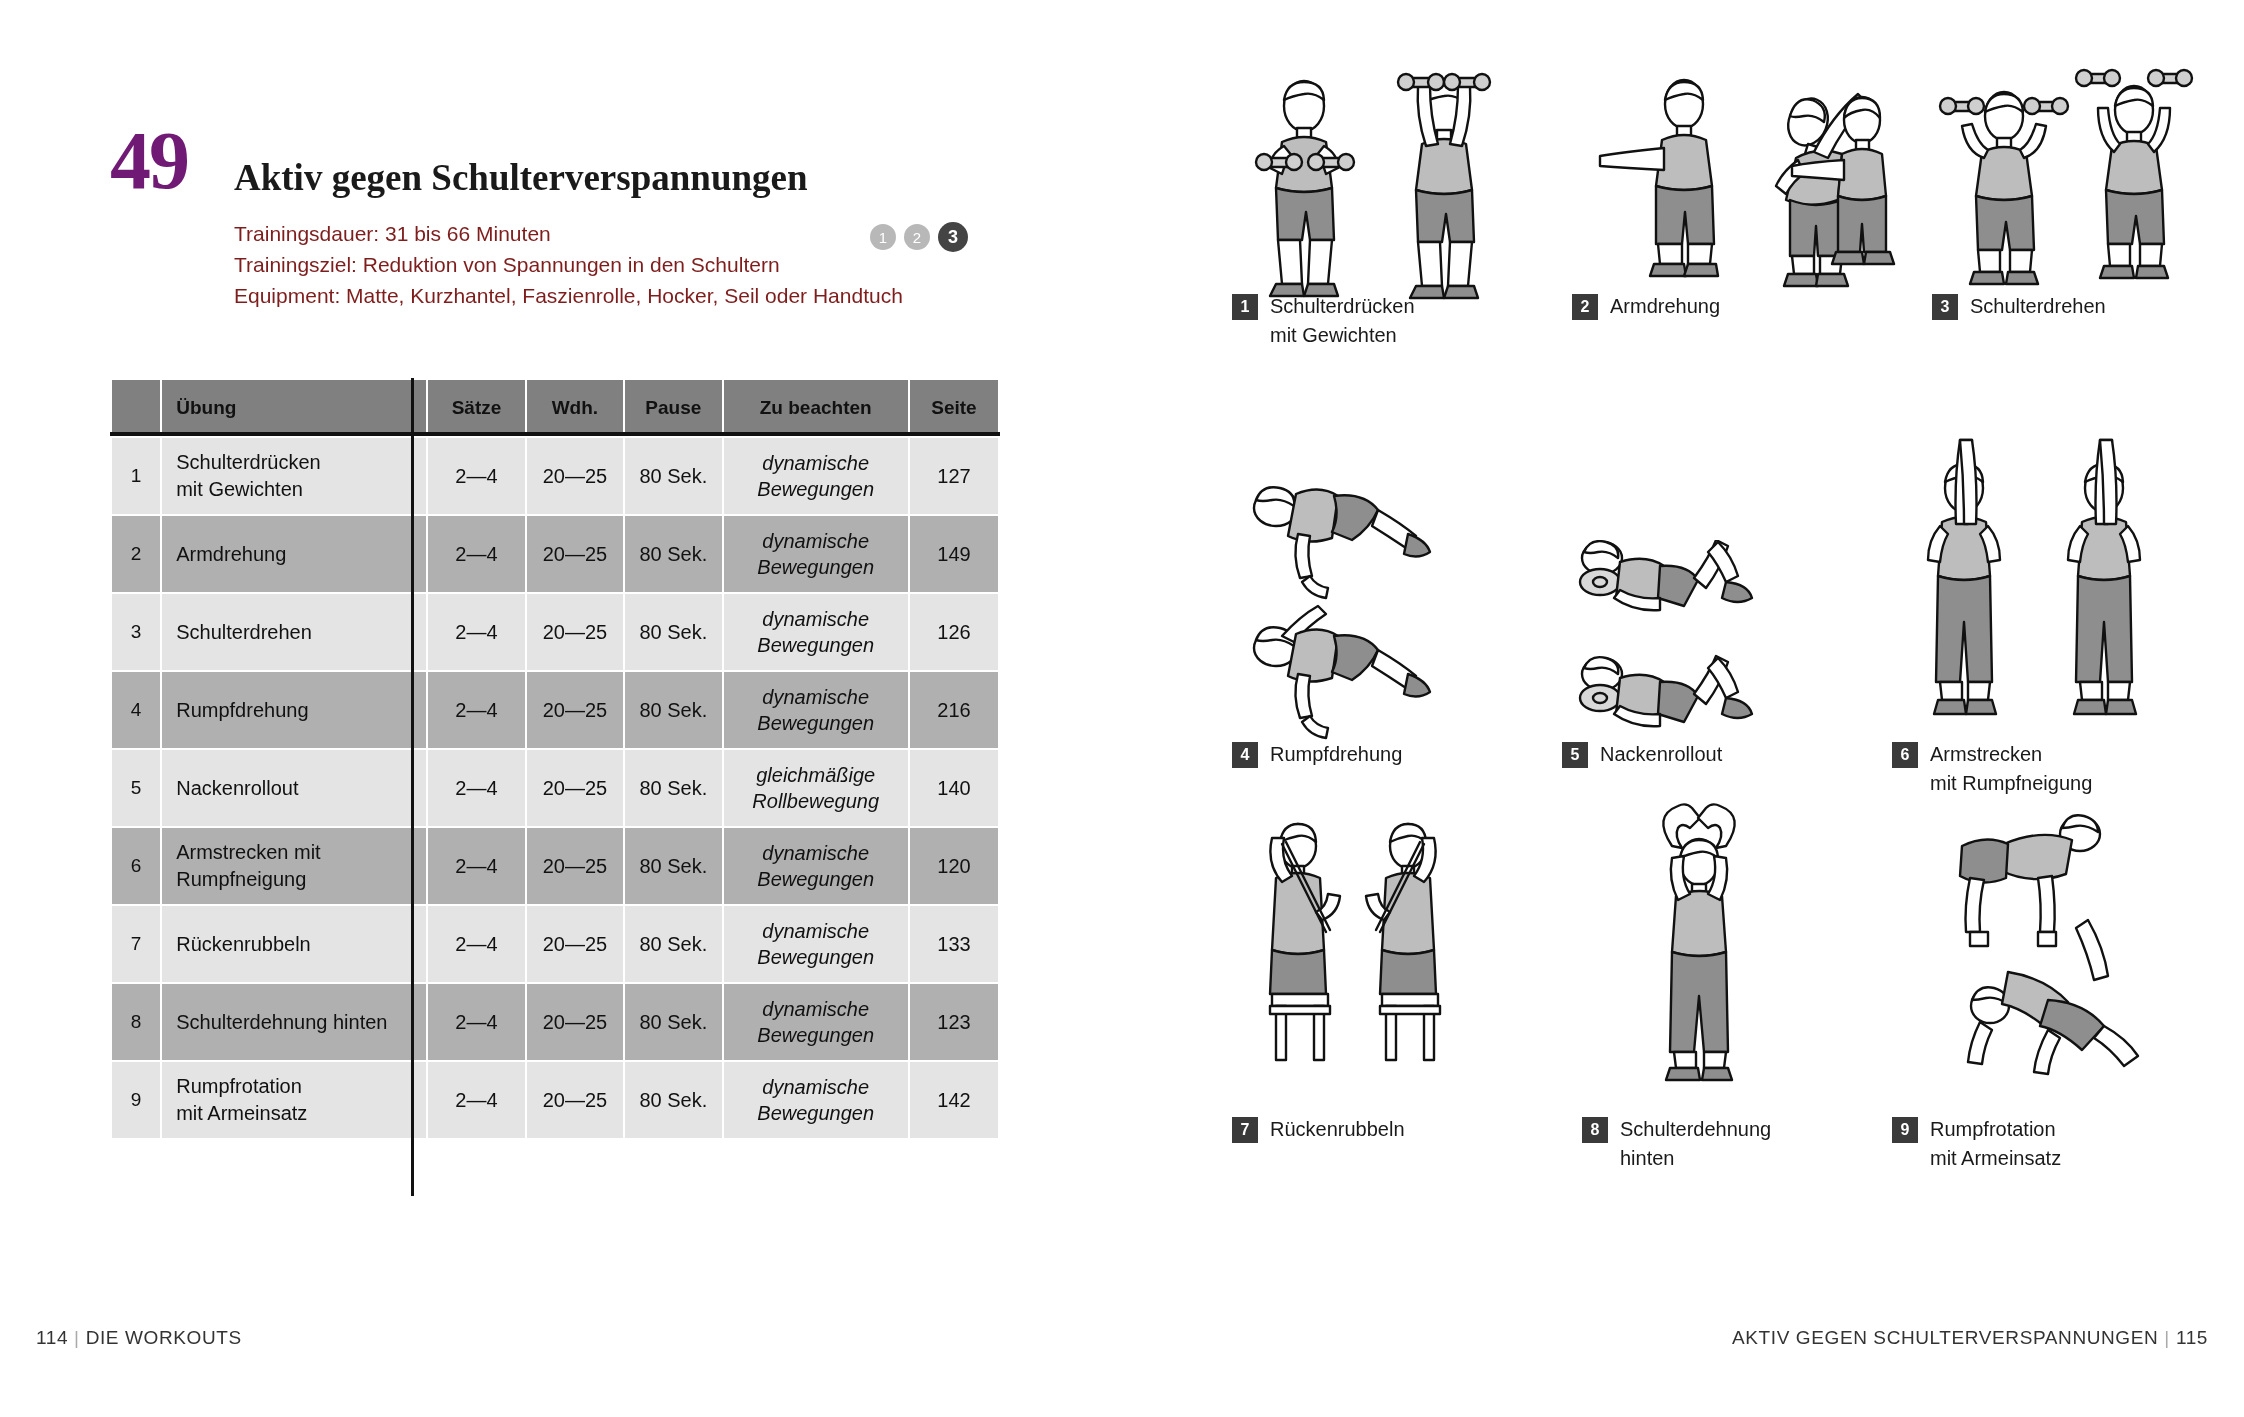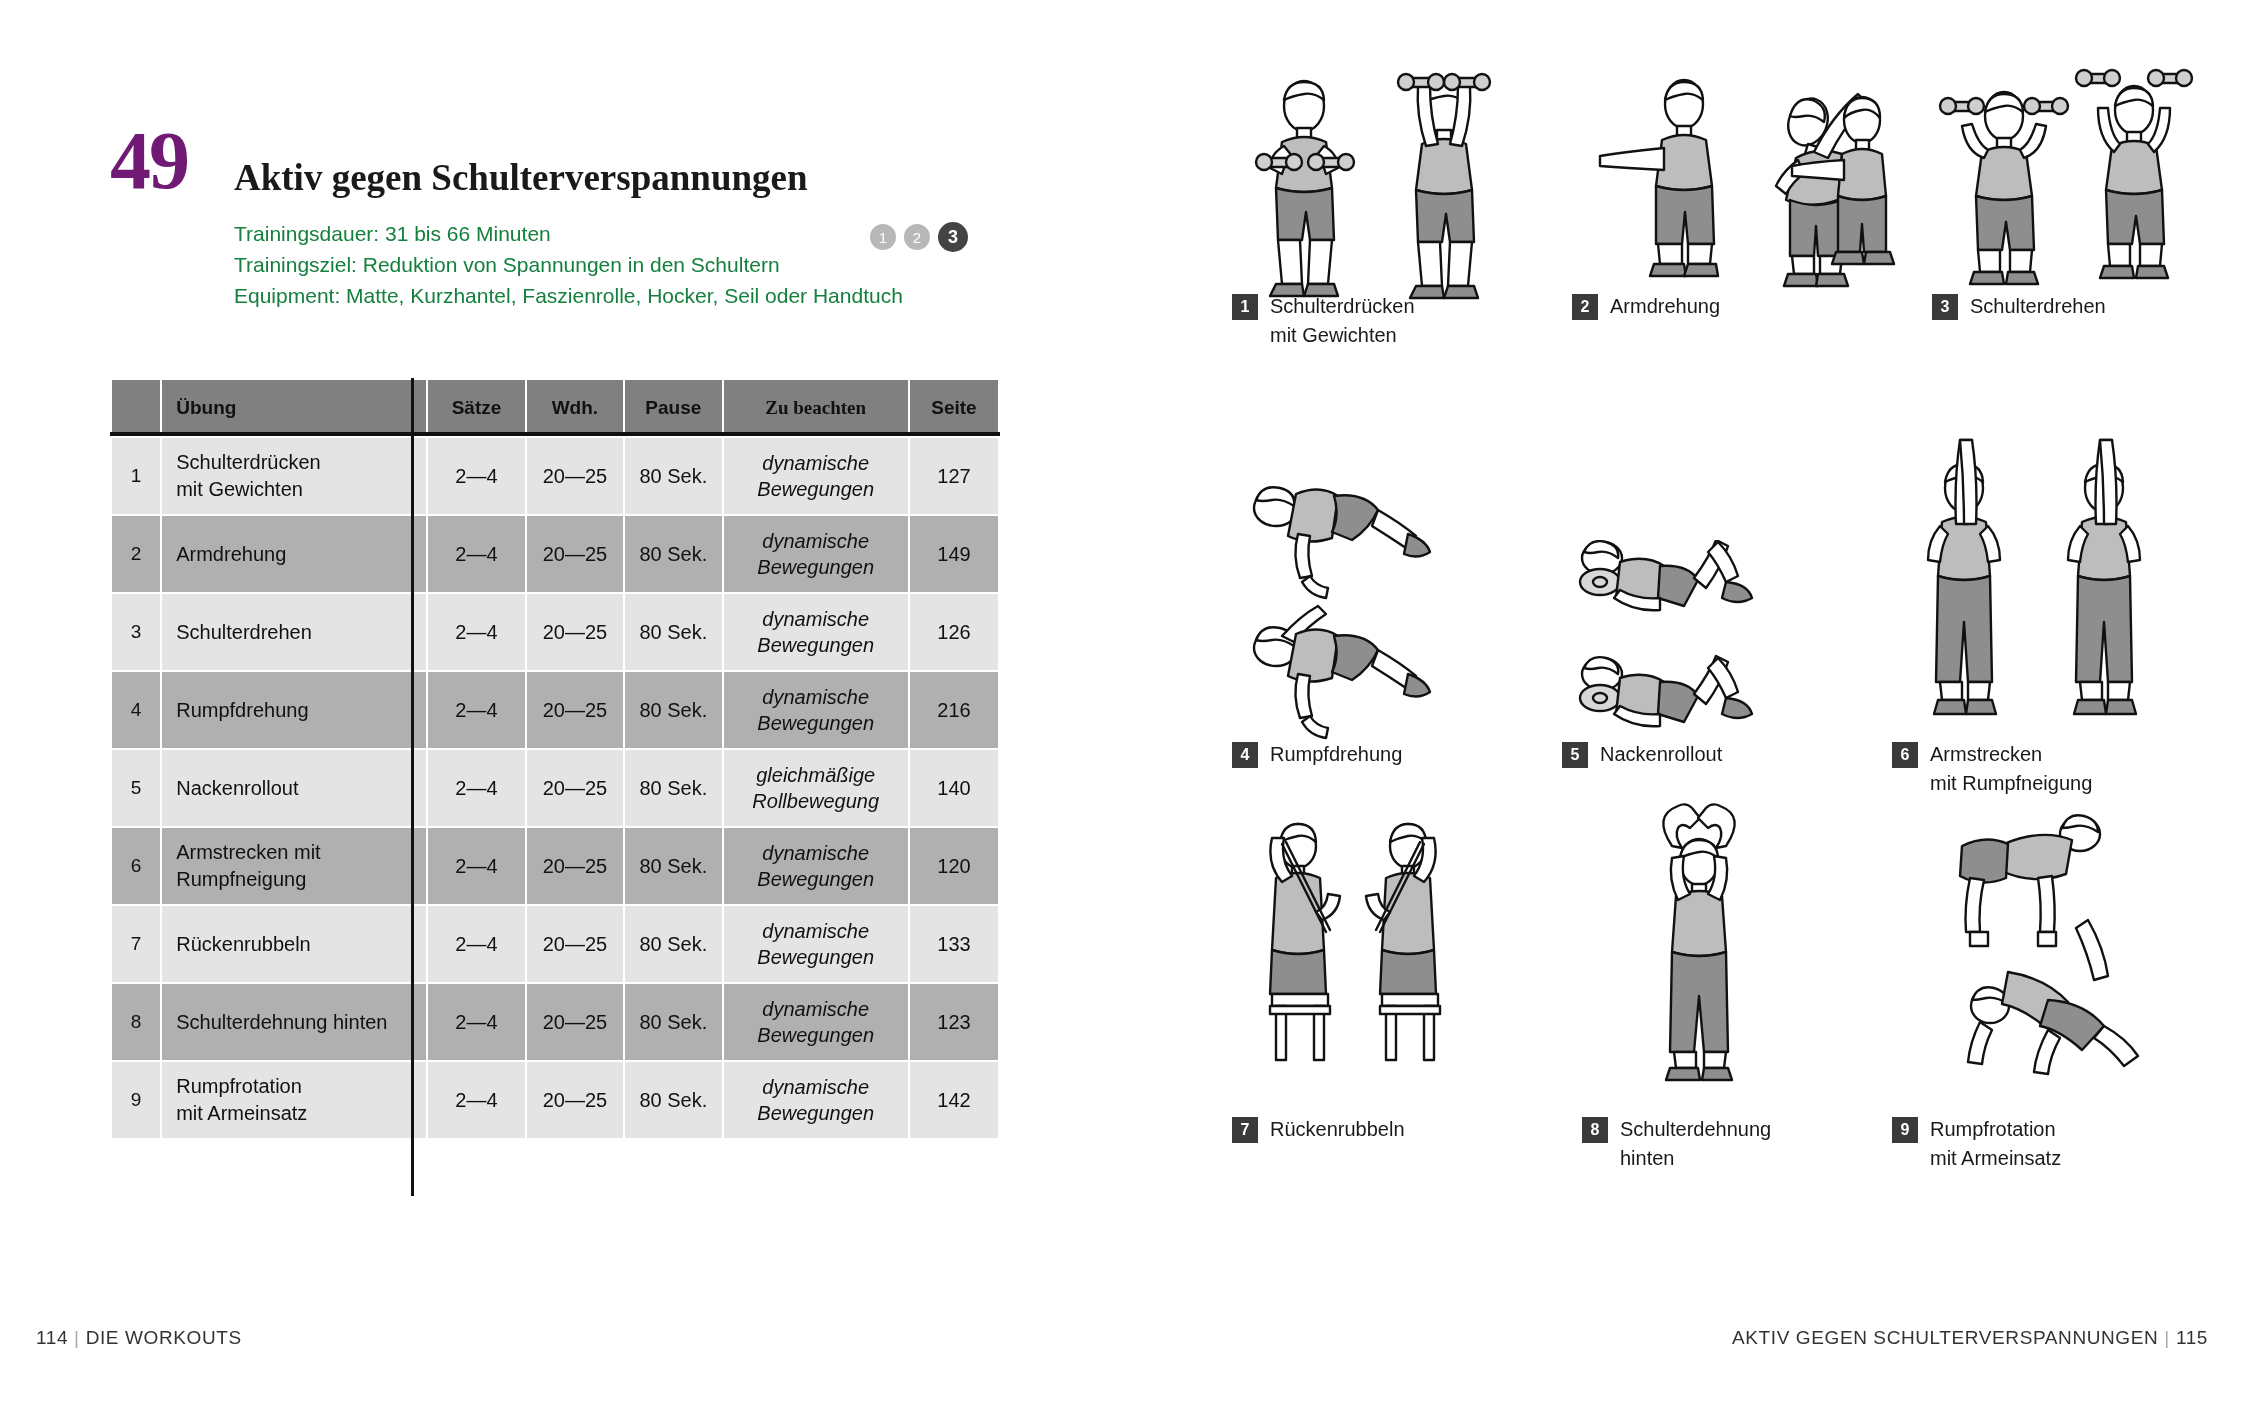--- a/index.html
+++ b/index.html
@@ -40,21 +40,21 @@
     line-height: 1.1;
     color: #1a1a1a;
     white-space: nowrap;
   }
 
   .meta-block {
     position: absolute;
     left: 124px; top: 78px;
     font-size: 21px;
     line-height: 1.48;
-    color: #15803d;
+    color: #7f1d1d;
     font-family: "Liberation Sans", sans-serif;
   }
   .meta-line { white-space: nowrap; display: block; }
 
   .level-dots {
     position: absolute;
     left: 760px; top: 82px;
     display: flex;
     gap: 8px;
     align-items: center;
@@ -87,21 +87,21 @@
     height: 56px;
     padding: 0 14px;
     vertical-align: middle;
     text-align: center;
   }
   .wtable th.col-idx { width: 46px; padding: 0; }
   .wtable th.col-ex { text-align: left; width: 252px; }
   .wtable th.col-sets { width: 92px; }
   .wtable th.col-reps { width: 92px; }
   .wtable th.col-pause { width: 92px; }
-  .wtable th.col-note { width: 176px; font-family: Liberation Serif, serif; }
+  .wtable th.col-note { width: 176px; }
   .wtable th.col-page { width: 84px; }
 
   .wtable td {
     font-size: 20px;
     height: 76px;
     padding: 6px 14px;
     vertical-align: middle;
     text-align: center;
     color: #111111;
     line-height: 1.35;

